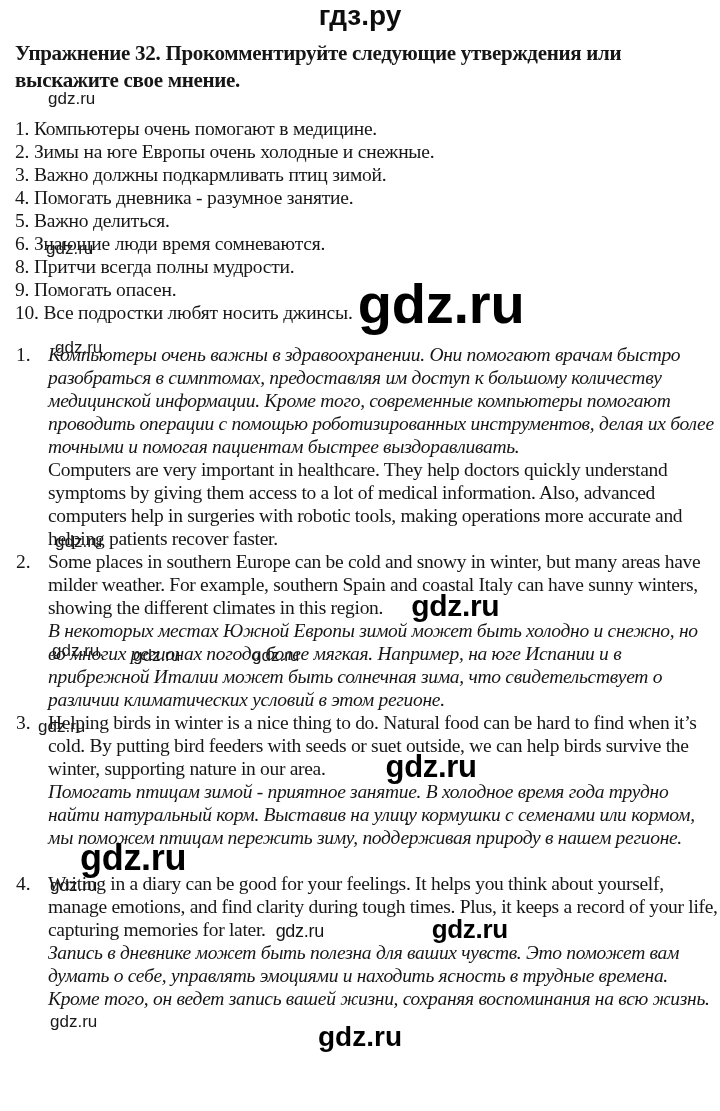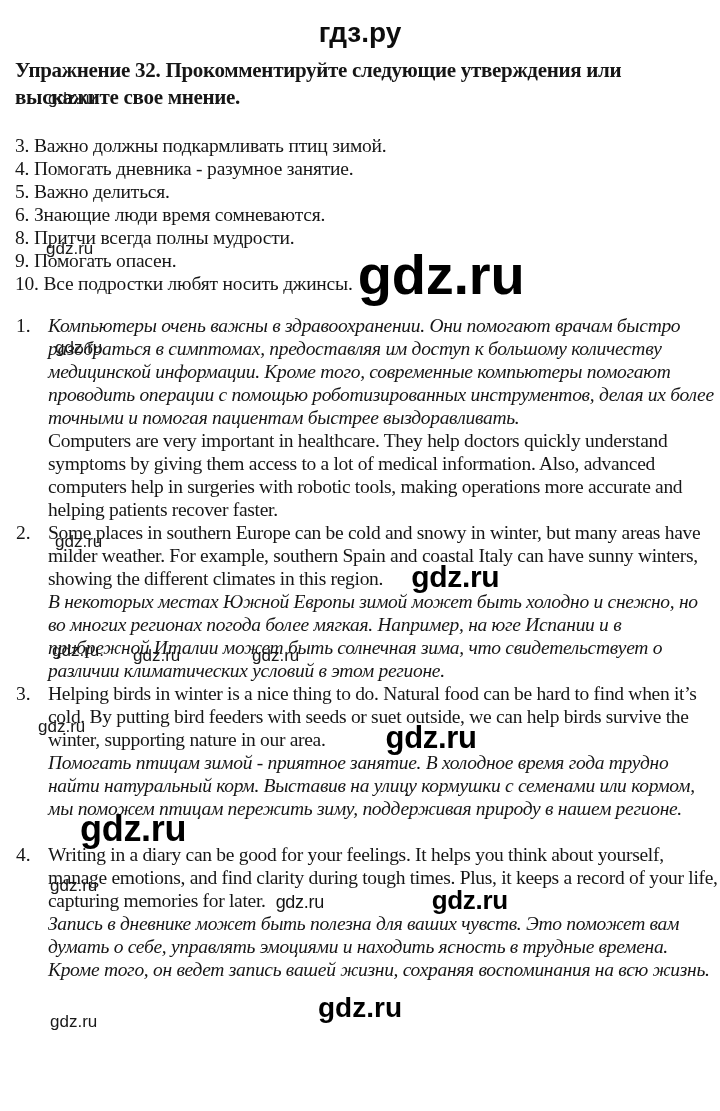--- a/index.html
+++ b/index.html
@@ -1,21 +1,21 @@
 <!DOCTYPE html>
 <html><head>
 <meta charset="utf-8">
 <style>
   html,body { margin:0; padding:0; background:#ffffff; }
   .page {
     position:relative; width:720px; height:1111px; background:#ffffff;
     color:#161616; font-family:"Liberation Serif", serif; overflow:hidden;
   }
   .site-header {
-    padding-top:18px; text-align:center;
+    padding-top:1px; text-align:center;
     font-family:"Liberation Sans", sans-serif; font-weight:bold; font-size:28px; line-height:30px;
     color:#0d0d0d;
   }
   .exercise-title {
     margin:9px 0 0 15px; max-width:650px;
     font-weight:bold; font-size:21px; line-height:27px; letter-spacing:-0.3px;
   }
   .statements { margin:23px 0 0 15px; font-size:19.5px; letter-spacing:-0.2px; }
   .statement { height:23px; line-height:23px; white-space:nowrap; }
   .answers { margin-top:19px; }
@@ -53,20 +53,22 @@
 </head>
 <body>
 
 <div class="page">
 
   <div class="site-header">гдз.ру</div>
 
   <div class="exercise-title">Упражнение 32. Прокомментируйте следующие утверждения или выскажите свое мнение.</div>
 
   <div class="statements">
+    <div class="statement"><span>1.</span> <span>Компьютеры очень помогают в медицине.</span></div>
+    <div class="statement"><span>2.</span> <span>Зимы на юге Европы очень холодные и снежные.</span></div>
     <div class="statement"><span>3.</span> <span>Важно должны подкармливать птиц зимой.</span></div>
     <div class="statement"><span>4.</span> <span>Помогать дневника - разумное занятие.</span></div>
     <div class="statement"><span>5.</span> <span>Важно делиться.</span></div>
     <div class="statement"><span>6.</span> <span>Знающие люди время сомневаются.</span></div>
     <div class="statement"><span>8.</span> <span>Притчи всегда полны мудрости.</span></div>
     <div class="statement"><span>9.</span> <span>Помогать опасен.</span></div>
     <div class="statement"><span>10.</span> <span>Все подростки любят носить джинсы.</span><span class="wmi wm-huge"><span>gdz.ru</span></span></div>
   </div>
 
   <div class="answers">

